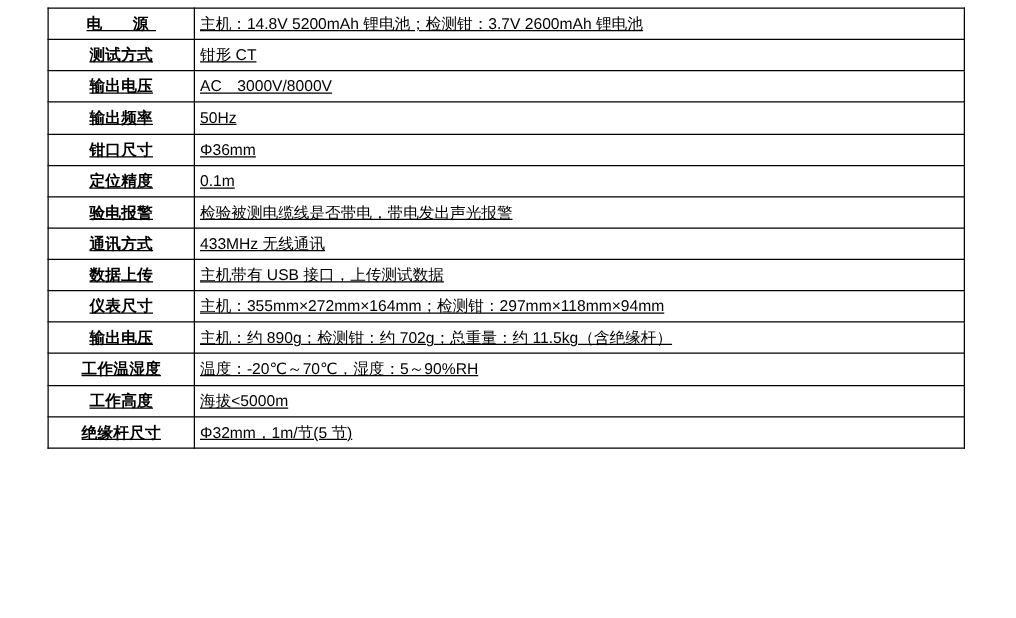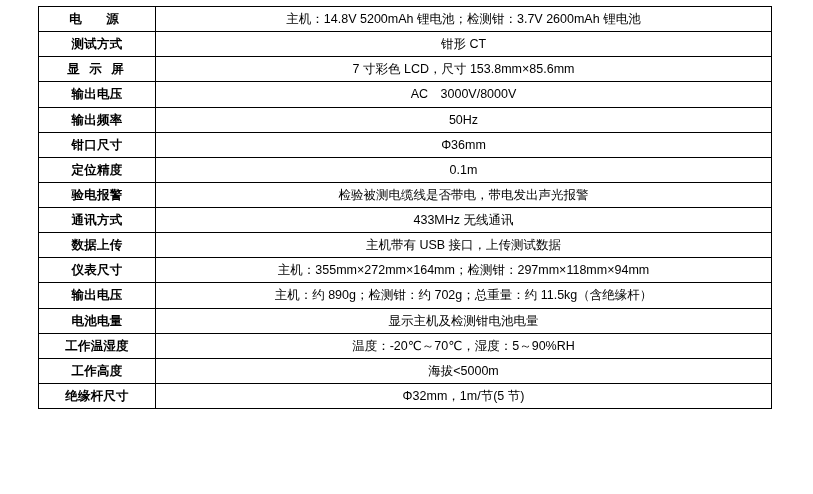--- a/index.html
+++ b/index.html
@@ -23,30 +23,31 @@
     border-collapse: collapse;
     width: 734px;
     table-layout: fixed;
   }
   table.spec-table td {
     border: 1px solid #000000;
     font-size: 12.5px;
     line-height: 1.45;
     vertical-align: middle;
     padding: 3px 4px;
+    text-decoration: underline;
   }
   td.label-cell {
     width: 108px;
     text-align: center;
     font-weight: bold;
     letter-spacing: 0.2px;
     white-space: nowrap;
   }
   td.value-cell {
-    text-align: center;
+    text-align: left;
     padding-left: 8px;
     font-weight: normal;
   }
   .value-line {
     display: block;
     white-space: nowrap;
   }
   .spaced {
     letter-spacing: 6px;
   }
@@ -63,26 +64,20 @@
         <tr>
           <td class="label-cell"><span class="spaced">电　源</span></td>
           <td class="value-cell">
             <span class="value-line">主机：14.8V 5200mAh 锂电池；检测钳：3.7V 2600mAh 锂电池</span>
           </td>
         </tr>
         <tr>
           <td class="label-cell"><span>测试方式</span></td>
           <td class="value-cell">
             <span class="value-line">钳形 CT</span>
-          </td>
-        </tr>
-        <tr>
-          <td class="label-cell"><span class="spaced-sm">显 示 屏</span></td>
-          <td class="value-cell">
-            <span class="value-line">7 寸彩色 LCD，尺寸 153.8mm×85.6mm</span>
           </td>
         </tr>
         <tr>
           <td class="label-cell"><span>输出电压</span></td>
           <td class="value-cell">
             <span class="value-line">AC　3000V/8000V</span>
           </td>
         </tr>
         <tr>
           <td class="label-cell"><span>输出频率</span></td>
@@ -126,26 +121,20 @@
             <span class="value-line">主机：355mm×272mm×164mm；检测钳：297mm×118mm×94mm</span>
           </td>
         </tr>
         <tr>
           <td class="label-cell"><span>输出电压</span></td>
           <td class="value-cell">
             <span class="value-line">主机：约 890g；检测钳：约 702g；总重量：约 11.5kg（含绝缘杆）</span>
           </td>
         </tr>
         <tr>
-          <td class="label-cell"><span>电池电量</span></td>
-          <td class="value-cell">
-            <span class="value-line">显示主机及检测钳电池电量</span>
-          </td>
-        </tr>
-        <tr>
           <td class="label-cell"><span>工作温湿度</span></td>
           <td class="value-cell">
             <span class="value-line">温度：-20℃～70℃，湿度：5～90%RH</span>
           </td>
         </tr>
         <tr>
           <td class="label-cell"><span>工作高度</span></td>
           <td class="value-cell">
             <span class="value-line">海拔&lt;5000m</span>
           </td>

